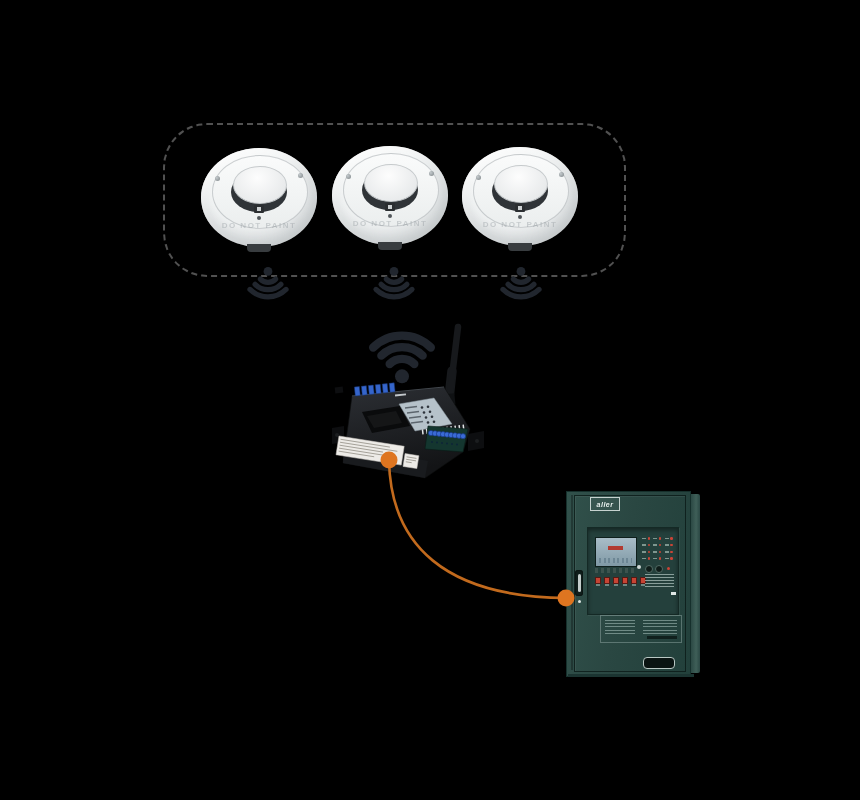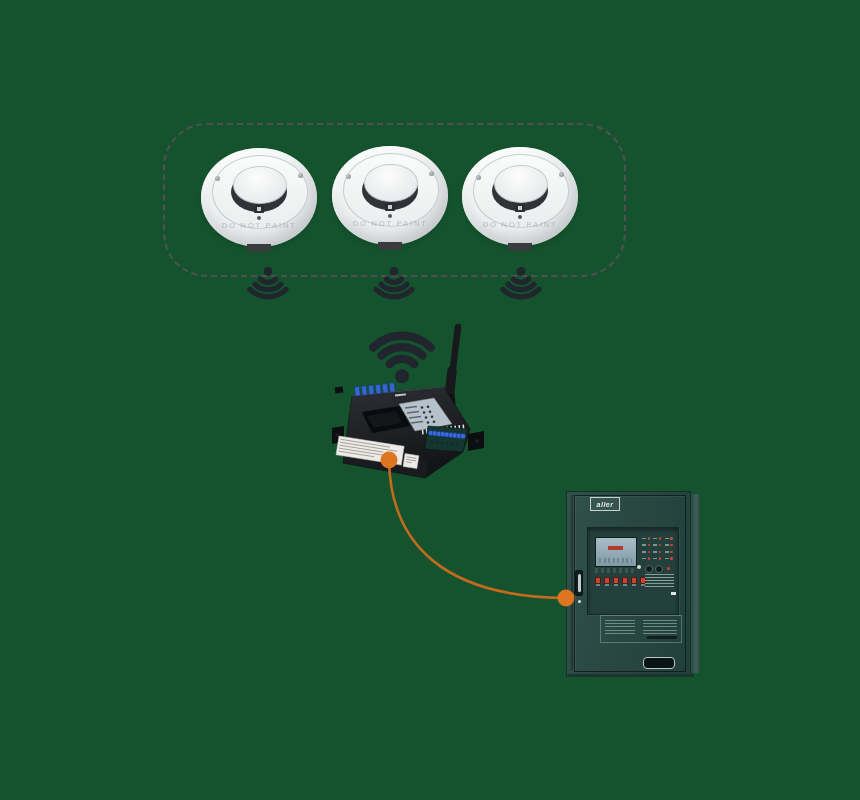--- a/index.html
+++ b/index.html
@@ -1,17 +1,17 @@
 <!DOCTYPE html>
 <html><head>
 <meta charset="utf-8">
 <style>
   html,body { margin:0; padding:0; }
   body { font-family:"Liberation Sans", sans-serif; background:#ffffff; }
-  .stage { position:relative; width:860px; height:800px; background:#14532d; overflow:hidden; }
+  .stage { position:relative; width:860px; height:800px; background:#000000; overflow:hidden; }
 
   
   .zone { position:absolute; left:163px; top:123px; width:459px; height:150px;
           border:2px dashed #515151; border-radius:44px; }
 
   
   .detector { position:absolute; width:116px; height:104px; }
   .det-body { position:absolute; left:0; top:0; width:116px; height:99px; border-radius:50%;
     background: radial-gradient(ellipse at 42% 32%, #ffffff 0%, #f4f6f6 40%, #e3e6e7 68%, #ccd0d2 100%);
     box-shadow: inset -4px -8px 14px rgba(90,100,105,.20), inset 2px 3px 6px rgba(255,255,255,.9), 0 3px 5px rgba(0,0,0,.10); }

